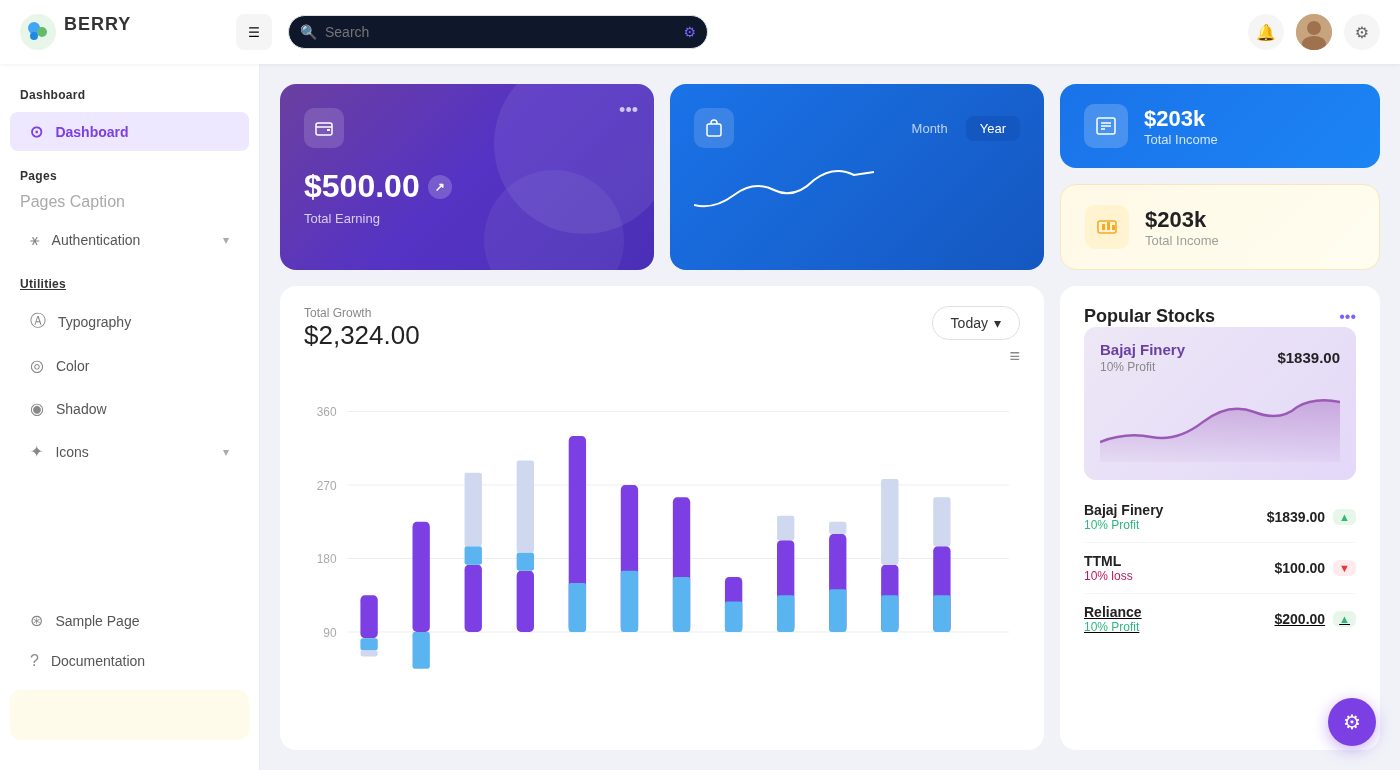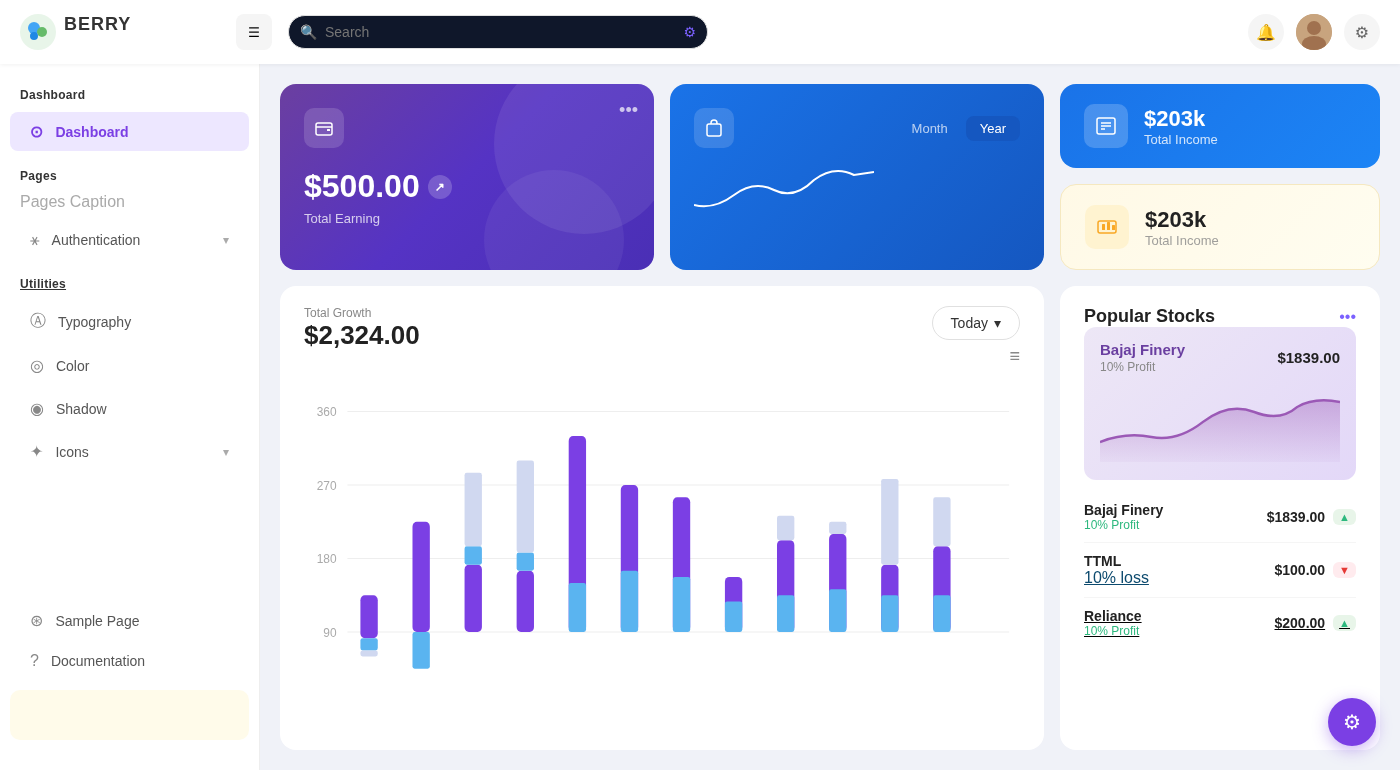--- a/index.html
+++ b/index.html
@@ -110,21 +110,21 @@
     
     .bottom-row { display: flex; gap: 16px; flex: 1; min-height: 0; }
 
     
     .chart-card {
       flex: 1; background: #fff; border-radius: 16px; padding: 20px 24px;
       display: flex; flex-direction: column; min-height: 0;
     }
     .chart-header { display: flex; align-items: flex-start; justify-content: space-between; margin-bottom: 16px; }
     .chart-title-label { font-size: 12px; color: #888; }
-    .chart-amount { font-size: 26px; font-weight: 700; color: #222; }
+    .chart-amount { font-size: 26px; font-weight: 400; color: #222; }
     .today-btn { display: flex; align-items: center; gap: 6px; padding: 8px 18px; border: 1.5px solid #e0e0e0; border-radius: 24px; background: #fff; font-size: 14px; cursor: pointer; color: #333; }
     .chart-menu { color: #888; cursor: pointer; font-size: 18px; display: flex; justify-content: flex-end; margin-bottom: 4px; }
     .chart-area { flex: 1; position: relative; }
     .chart-svg { width: 100%; height: 100%; }
 
     
     .stocks-card {
       width: 320px; background: #fff; border-radius: 16px; padding: 20px 24px;
       flex-shrink: 0; display: flex; flex-direction: column; gap: 0; overflow: hidden;
     }
@@ -138,21 +138,21 @@
     .featured-name { font-weight: 700; color: #6a3fa0; font-size: 15px; }
     .featured-price { font-weight: 700; color: #222; font-size: 15px; }
     .featured-profit { font-size: 12px; color: #888; margin-top: 2px; }
     .featured-chart { height: 80px; width: 100%; margin-top: 8px; }
 
     
     .stock-item { display: flex; align-items: center; justify-content: space-between; padding: 10px 0; border-bottom: 1px solid #f5f5f5; }
     .stock-item:last-child { border-bottom: none; text-decoration: underline; }
     .stock-info .stock-name { font-weight: 600; font-size: 14px; color: #222; }
     .stock-info .stock-profit-green { font-size: 12px; color: #2db87e; }
-    .stock-info .stock-profit-red { font-size: 16px; color: #0c4a6e; text-decoration: underline; }
+    .stock-info .stock-profit-red { font-size: 12px; color: #be185d; }
     .stock-right { display: flex; align-items: center; gap: 8px; }
     .stock-price { font-weight: 600; font-size: 14px; color: #222; }
     .badge-up { background: #e8f5e9; color: #2db87e; border-radius: 6px; padding: 2px 6px; font-size: 11px; display: flex; align-items: center; }
     .badge-down { background: #ffebee; color: #e53935; border-radius: 6px; padding: 2px 6px; font-size: 11px; display: flex; align-items: center; }
 
     
     .fab { position: fixed; bottom: 24px; right: 24px; width: 48px; height: 48px; border-radius: 50%; background: #7b3fe4; border: none; color: #fff; font-size: 20px; cursor: pointer; display: flex; align-items: center; justify-content: center; box-shadow: 0 4px 16px rgba(123,63,228,0.4); }
 
     
     ::-webkit-scrollbar { width: 4px; }

